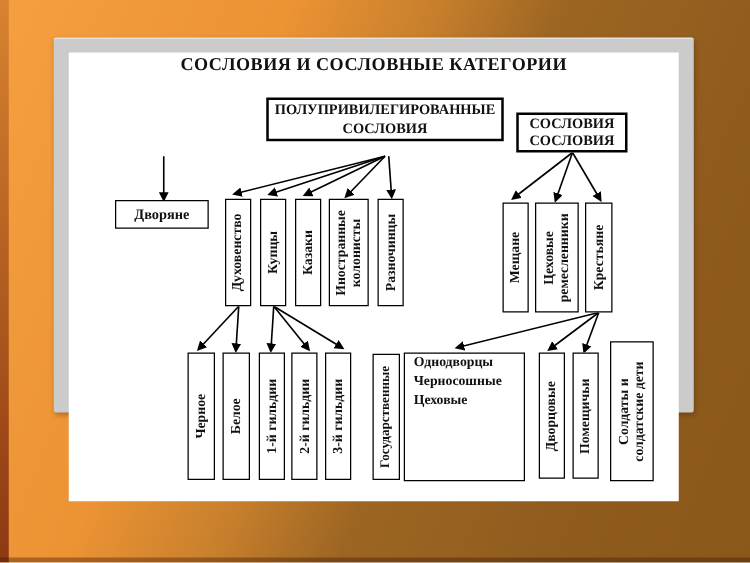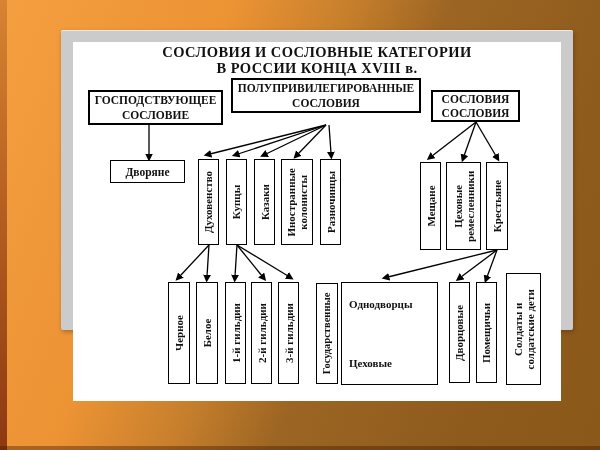--- a/index.html
+++ b/index.html
@@ -16,21 +16,20 @@
   }
   .screen::after {
     content:''; position:absolute; left:0; right:0; bottom:0; height:4px;
     background:rgba(70,25,0,.4);
   }
 
   .slide {
     position:absolute; left:43px; top:30px; width:512px; height:300px;
     background:#cbcbcb; border-radius:2px;
     box-shadow:inset 0 1px 0 rgba(255,255,255,.6), 1px 2px 4px rgba(60,30,0,.35);
-    margin-left:18px;
   }
   .canvas {
     position:absolute; left:12px; top:12px; width:488px; height:359px;
     background:#ffffff;
   }
 
   .title { position:absolute; left:0; top:3px; width:100%; text-align:center;
     font-weight:bold; font-size:14.5px; line-height:15.5px; letter-spacing:.4px; color:#111; }
 
   .hbox { position:absolute; border:2px solid #000; background:#fff;
@@ -41,22 +40,22 @@
     display:flex; align-items:center; justify-content:center;
     font-weight:bold; font-size:11.5px; color:#111; }
 
   .vbox { position:absolute; border:1.7px solid #000; background:#fff;
     display:flex; align-items:center; justify-content:center; overflow:visible; }
   .vtext { flex:none; transform:rotate(-90deg); font-weight:bold; font-size:11px;
     color:#111; white-space:nowrap; text-align:center; }
   .vtext.wrap { white-space:normal; line-height:1.12; }
 
   .listbox { position:absolute; border:1.7px solid #000; background:#fff;
-    display:flex; flex-direction:column; justify-content:center;
-    padding-left:7px; font-weight:bold; font-size:11px; line-height:15px; color:#111;gap:44px; }
+    display:flex; flex-direction:column; justify-content:flex-start;
+    padding-left:7px; font-weight:bold; font-size:11px; line-height:15px; color:#111; }
 
   svg.connectors { position:absolute; left:0; top:0; width:488px; height:359px; }
   svg.connectors line { stroke:#000; stroke-width:1.3px; }
 </style>
 </head>
 <body>
 
 <div class="screen">
   <div class="slide">
     <div class="canvas">
@@ -86,27 +85,22 @@
         <line x1="164" y1="203" x2="189" y2="234" marker-end="url(#ah)"></line>
         <line x1="164" y1="203" x2="215" y2="234" marker-end="url(#ah)"></line>
 
         <line x1="424" y1="208" x2="315" y2="235" marker-end="url(#ah)"></line>
         <line x1="424" y1="208" x2="388" y2="235" marker-end="url(#ah)"></line>
         <line x1="424" y1="208" x2="414" y2="235" marker-end="url(#ah)"></line>
       </svg>
 
       <div class="title">
         <div>СОСЛОВИЯ И СОСЛОВНЫЕ КАТЕГОРИИ</div>
-        <div>В РОССИИ КОНЦА XVIII в.</div>
       </div>
 
-      <div class="hbox" style="left:15px;top:48px;width:135px;height:35px">
-        <div>ГОСПОДСТВУЮЩЕЕ</div>
-        <div>СОСЛОВИЕ</div>
-      </div>
       <div class="hbox" style="left:158px;top:36px;width:190px;height:35px">
         <div>ПОЛУПРИВИЛЕГИРОВАННЫЕ</div>
         <div>СОСЛОВИЯ</div>
       </div>
       <div class="hbox" style="left:358px;top:48px;width:89px;height:32px">
         <div>СОСЛОВИЯ</div>
         <div>СОСЛОВИЯ</div>
       </div>
 
       <div class="nbox" style="left:37px;top:118px;width:75px;height:23px">
@@ -154,20 +148,21 @@
       </div>
       <div class="vbox" style="left:205px;top:240px;width:21px;height:102px">
         <div class="vtext">3-й гильдии</div>
       </div>
 
       <div class="vbox" style="left:243px;top:241px;width:22px;height:101px">
         <div class="vtext" style="font-size:10.5px">Государственные</div>
       </div>
       <div class="listbox" style="left:268px;top:240px;width:97px;height:103px">
         <div>Однодворцы</div>
+        <div>Черносошные</div>
         <div>Цеховые</div>
       </div>
 
       <div class="vbox" style="left:376px;top:240px;width:21px;height:101px">
         <div class="vtext">Дворцовые</div>
       </div>
       <div class="vbox" style="left:403px;top:240px;width:21px;height:101px">
         <div class="vtext">Помещичьи</div>
       </div>
       <div class="vbox" style="left:433px;top:231px;width:35px;height:112px">

